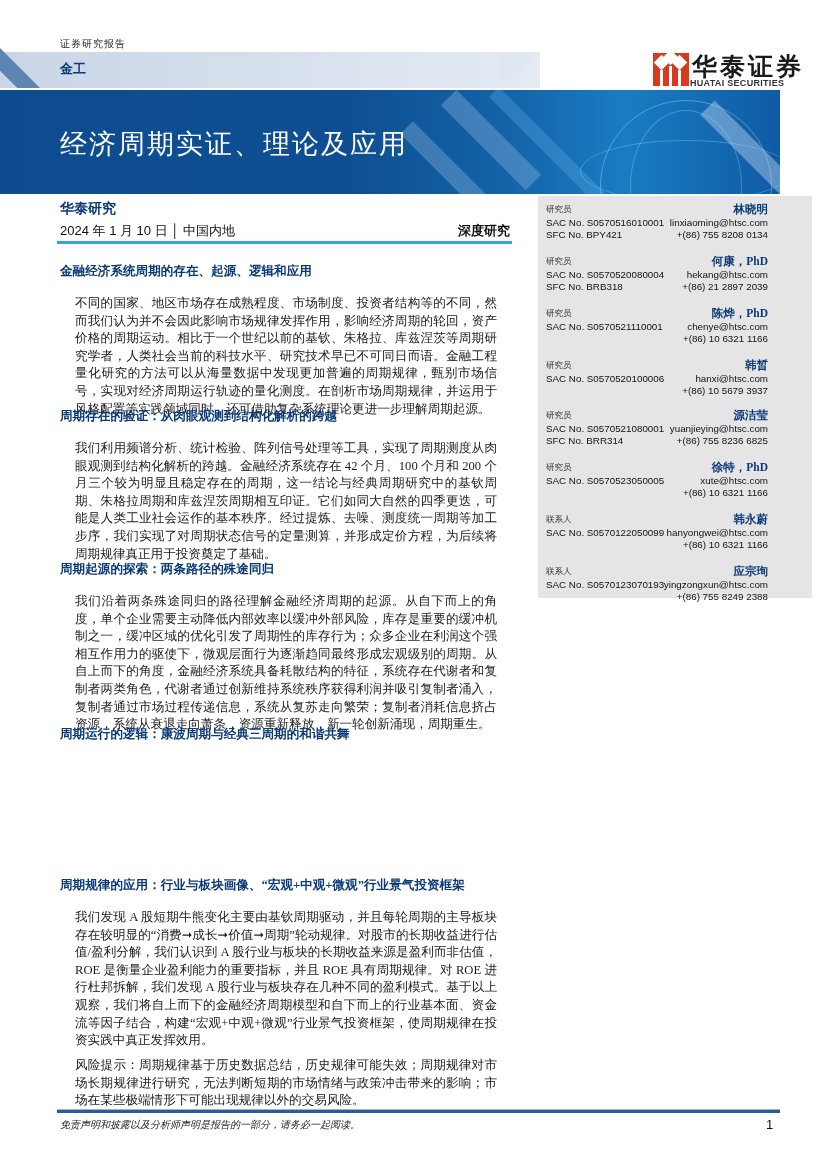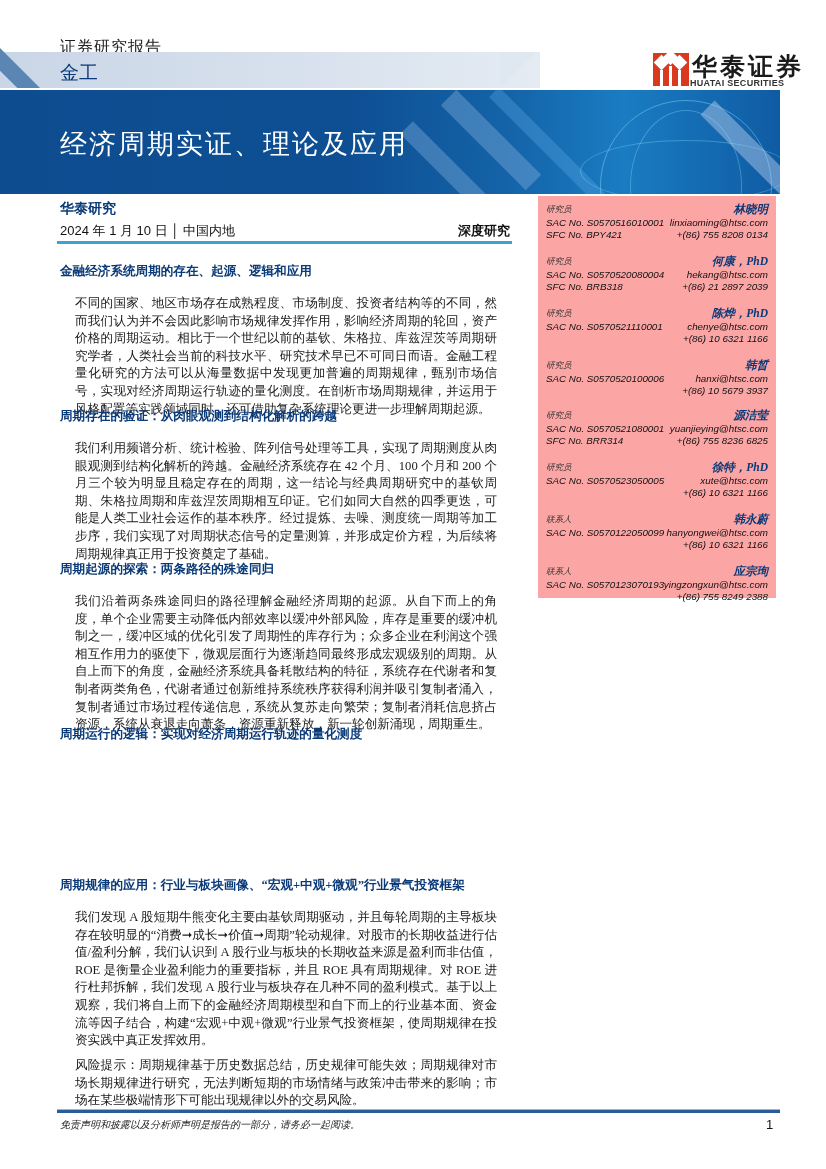--- a/index.html
+++ b/index.html
@@ -1,31 +1,31 @@
 <!DOCTYPE html>
 <html><head>
 <meta charset="utf-8">
 <style>
   html, body { margin: 0; padding: 0; background: #ffffff; }
   body { width: 826px; height: 1169px; position: relative; overflow: hidden;
          font-family: "Liberation Serif", "DejaVu Serif", serif; color: #000; }
   .abs { position: absolute; }
 
   
-  .doc-type { left: 60px; top: 37px; font-size: 16px; color: #222; letter-spacing: 1px; }
+  .doc-type { left: 60px; top: 37px; font-size: 10px; color: #222; letter-spacing: 1px; }
   .band-light { left: 0; top: 52px; width: 540px; height: 36px;
     background: linear-gradient(90deg, #c9d6e6 0%, #d9e2ee 60%, #e4ebf3 100%); }
   .band-light-cut { left: 500px; top: 52px; width: 0; height: 0;
     border-top: 36px solid #dfe7f1; border-right: 36px solid transparent; }
   .band-corner { left: 0; top: 30px; width: 60px; height: 58px; overflow: hidden; }
   .band-corner .stripe1 { position: absolute; left: -10px; top: 10px; width: 90px; height: 14px;
     background: #a9bfd8; transform: rotate(45deg); transform-origin: left top; }
   .band-corner .stripe2 { position: absolute; left: 0px; top: 18px; width: 80px; height: 16px;
     background: #5b85b3; transform: rotate(45deg); transform-origin: left top; }
-  .section-tag { left: 60px; top: 60px; font-size: 19px; font-weight: normal; color: #0b3a78; text-align: right; }
+  .section-tag { left: 60px; top: 60px; font-size: 13px; font-weight: bold; color: #0b3a78; text-align: right; }
 
   .logo { left: 653px; top: 53px; width: 36px; height: 33px; background: #d9391f; }
   .logo .diamond { position: absolute; width: 11px; height: 11px; background: #fff; transform: rotate(45deg); }
   .logo .bar { position: absolute; background: #fff; width: 3px; }
   .logo-cn { left: 692px; top: 50px; font-size: 25px; font-weight: bold; color: #1a1a1a; letter-spacing: 3px; }
   .logo-en { left: 690px; top: 78px; font-size: 9px; font-family: "Liberation Sans", sans-serif; color: #333; letter-spacing: 0.3px; font-weight: bold; }
 
   .banner { left: 0; top: 90px; width: 780px; height: 104px;
     background: linear-gradient(90deg, #0d4c8f 0%, #0e4f93 45%, #1463a8 65%, #1a7cc2 80%, #0f5ba3 100%);
     overflow: hidden; }
@@ -44,22 +44,22 @@
     font-family: "Liberation Sans", "DejaVu Sans", sans-serif; }
   .dateline .right { position: absolute; right: 0; top: 0; font-weight: bold;
     font-family: "Liberation Serif", serif; }
   .date-rule { left: 57px; top: 241px; width: 455px; height: 3px; background: #3aa2d6; }
 
   .sec { position: absolute; left: 60px; width: 452px; }
   .sec h3 { margin: 0 0 2px 0; font-size: 12.6px; font-weight: bold; color: #0b3a78; line-height: 18px; }
   .sec p { margin: 15px; font-size: 12.6px; line-height: 17.6px; color: #1a1a1a; text-align: justify; }
 
   
-  .sidebar { left: 538px; top: 196px; width: 238px; height: 402px;
-    background: #fca5a5; font-style: italic; }
+  .sidebar { left: 538px; top: 196px; width: 274px; height: 402px;
+    background: #e5e5e5; }
   .person { position: absolute; left: 8px; width: 222px; font-family: "Liberation Sans", "DejaVu Sans", sans-serif; }
   .person .role { position: absolute; left: 0; top: 0; font-size: 8.5px; color: #333;
     font-family: "Liberation Serif", serif; }
   .person .name { position: absolute; right: 0; top: -2px; font-size: 11.5px; font-weight: bold; color: #0b3a78;
     font-family: "Liberation Serif", serif; }
   .person .l1 { position: absolute; left: 0; top: 13px; font-size: 9.8px; color: #111; }
   .person .r1 { position: absolute; right: 0; top: 13px; font-size: 9.8px; color: #111; }
   .person .l2 { position: absolute; left: 0; top: 25px; font-size: 9.8px; color: #111; }
   .person .r2 { position: absolute; right: 0; top: 25px; font-size: 9.8px; color: #111; }
 
@@ -118,21 +118,21 @@
 </div>
 <div class="sec" style="top:407px;">
   <h3>周期存在的验证：从肉眼观测到结构化解析的跨越</h3>
   <p>我们利用频谱分析、统计检验、阵列信号处理等工具，实现了周期测度从肉眼观测到结构化解析的跨越。金融经济系统存在 42 个月、100 个月和 200 个月三个较为明显且稳定存在的周期，这一结论与经典周期研究中的基钦周期、朱格拉周期和库兹涅茨周期相互印证。它们如同大自然的四季更迭，可能是人类工业社会运作的基本秩序。经过提炼、去噪、测度统一周期等加工步序，我们实现了对周期状态信号的定量测算，并形成定价方程，为后续将周期规律真正用于投资奠定了基础。</p>
 </div>
 <div class="sec" style="top:560px;">
   <h3>周期起源的探索：两条路径的殊途同归</h3>
   <p>我们沿着两条殊途同归的路径理解金融经济周期的起源。从自下而上的角度，单个企业需要主动降低内部效率以缓冲外部风险，库存是重要的缓冲机制之一，缓冲区域的优化引发了周期性的库存行为；众多企业在利润这个强相互作用力的驱使下，微观层面行为逐渐趋同最终形成宏观级别的周期。从自上而下的角度，金融经济系统具备耗散结构的特征，系统存在代谢者和复制者两类角色，代谢者通过创新维持系统秩序获得利润并吸引复制者涌入，复制者通过市场过程传递信息，系统从复苏走向繁荣；复制者消耗信息挤占资源，系统从衰退走向萧条，资源重新释放，新一轮创新涌现，周期重生。</p>
 </div>
 <div class="sec" style="top:725px;">
-  <h3>周期运行的逻辑：实现对经济周期运行轨迹的量化测度</h3>
+  <h3>周期运行的逻辑：康波周期与经典三周期的和谐共舞</h3>
 </div>
 <div class="sec" style="top:876px;">
   <h3>周期规律的应用：行业与板块画像、“宏观+中观+微观”行业景气投资框架</h3>
   <p>我们发现 A 股短期牛熊变化主要由基钦周期驱动，并且每轮周期的主导板块存在较明显的“消费➞成长➞价值➞周期”轮动规律。对股市的长期收益进行估值/盈利分解，我们认识到 A 股行业与板块的长期收益来源是盈利而非估值，ROE 是衡量企业盈利能力的重要指标，并且 ROE 具有周期规律。对 ROE 进行杜邦拆解，我们发现 A 股行业与板块存在几种不同的盈利模式。基于以上观察，我们将自上而下的金融经济周期模型和自下而上的行业基本面、资金流等因子结合，构建“宏观+中观+微观”行业景气投资框架，使周期规律在投资实践中真正发挥效用。</p>
 </div>
 <div class="sec" style="top:1042px;">
   <p>风险提示：周期规律基于历史数据总结，历史规律可能失效；周期规律对市场长期规律进行研究，无法判断短期的市场情绪与政策冲击带来的影响；市场在某些极端情形下可能出现规律以外的交易风险。</p>
 </div>
 
 <div class="abs sidebar">

